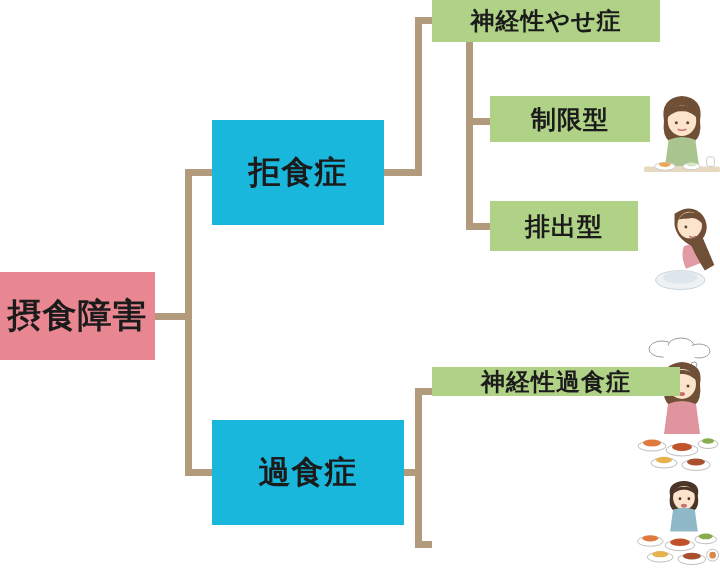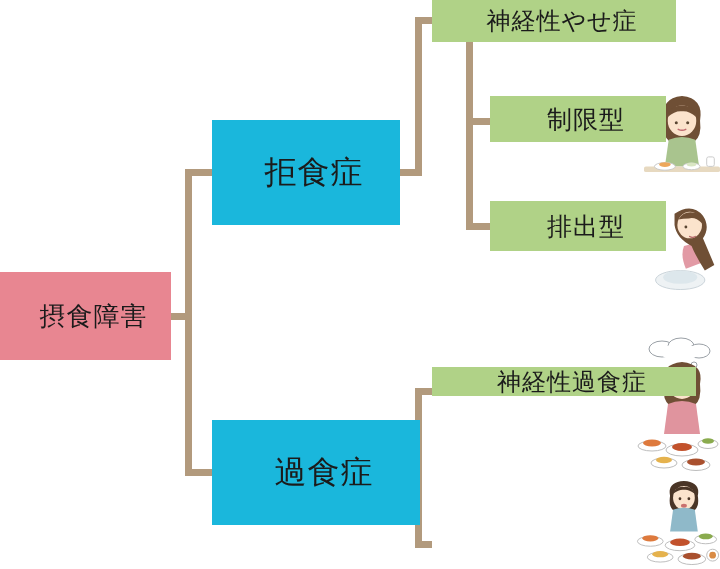--- a/index.html
+++ b/index.html
@@ -8,25 +8,24 @@
   }
   html,body{margin:0;padding:0;background:var(--background);}
   .canvas{
     position:relative;width:720px;height:569px;overflow:hidden;
     background:var(--background);
     font-family:"Liberation Sans","DejaVu Sans",sans-serif;
   }
   .line{position:absolute;background:var(--connector);z-index:1;}
   .node{
     position:absolute;display:flex;align-items:center;justify-content:center;
-    color:var(--text);font-weight:400;letter-spacing:1px;z-index:2;
+    color:var(--text);font-weight:700;letter-spacing:1px;z-index:2;
     text-align:center;
-    padding-left:16px;
   }
-  .node.root{background:var(--root);font-size:26px;text-align:right;}
+  .node.root{background:var(--root);font-size:34px;text-align:right;}
   .node.branch{background:var(--branch);font-size:32px;}
   .node.leaf{background:var(--leaf);font-size:24px;}
   .illo{position:absolute;z-index:0;}
 </style>
 </head>
 <body>
 
 <div class="canvas">
 
   <div class="line" style="left:155px;top:313px;width:37px;height:7px"></div>
@@ -141,21 +140,21 @@
   </div>
 
   <div class="node leaf" style="left:432px;top:0px;width:228px;height:42px">
     <span>神経性やせ症</span>
   </div>
 
   <div class="node leaf" style="left:490px;top:96px;width:160px;height:46px;font-size:25px">
     <span>制限型</span>
   </div>
 
-  <div class="node leaf" style="left:490px;top:201px;width:160px;height:50px;font-size:25px">
+  <div class="node leaf" style="left:490px;top:201px;width:148px;height:50px;font-size:25px">
     <span>排出型</span>
   </div>
 
   <div class="node leaf" style="left:432px;top:367px;width:248px;height:29px">
     <span>神経性過食症</span>
   </div>
 
 
 </div>
 

